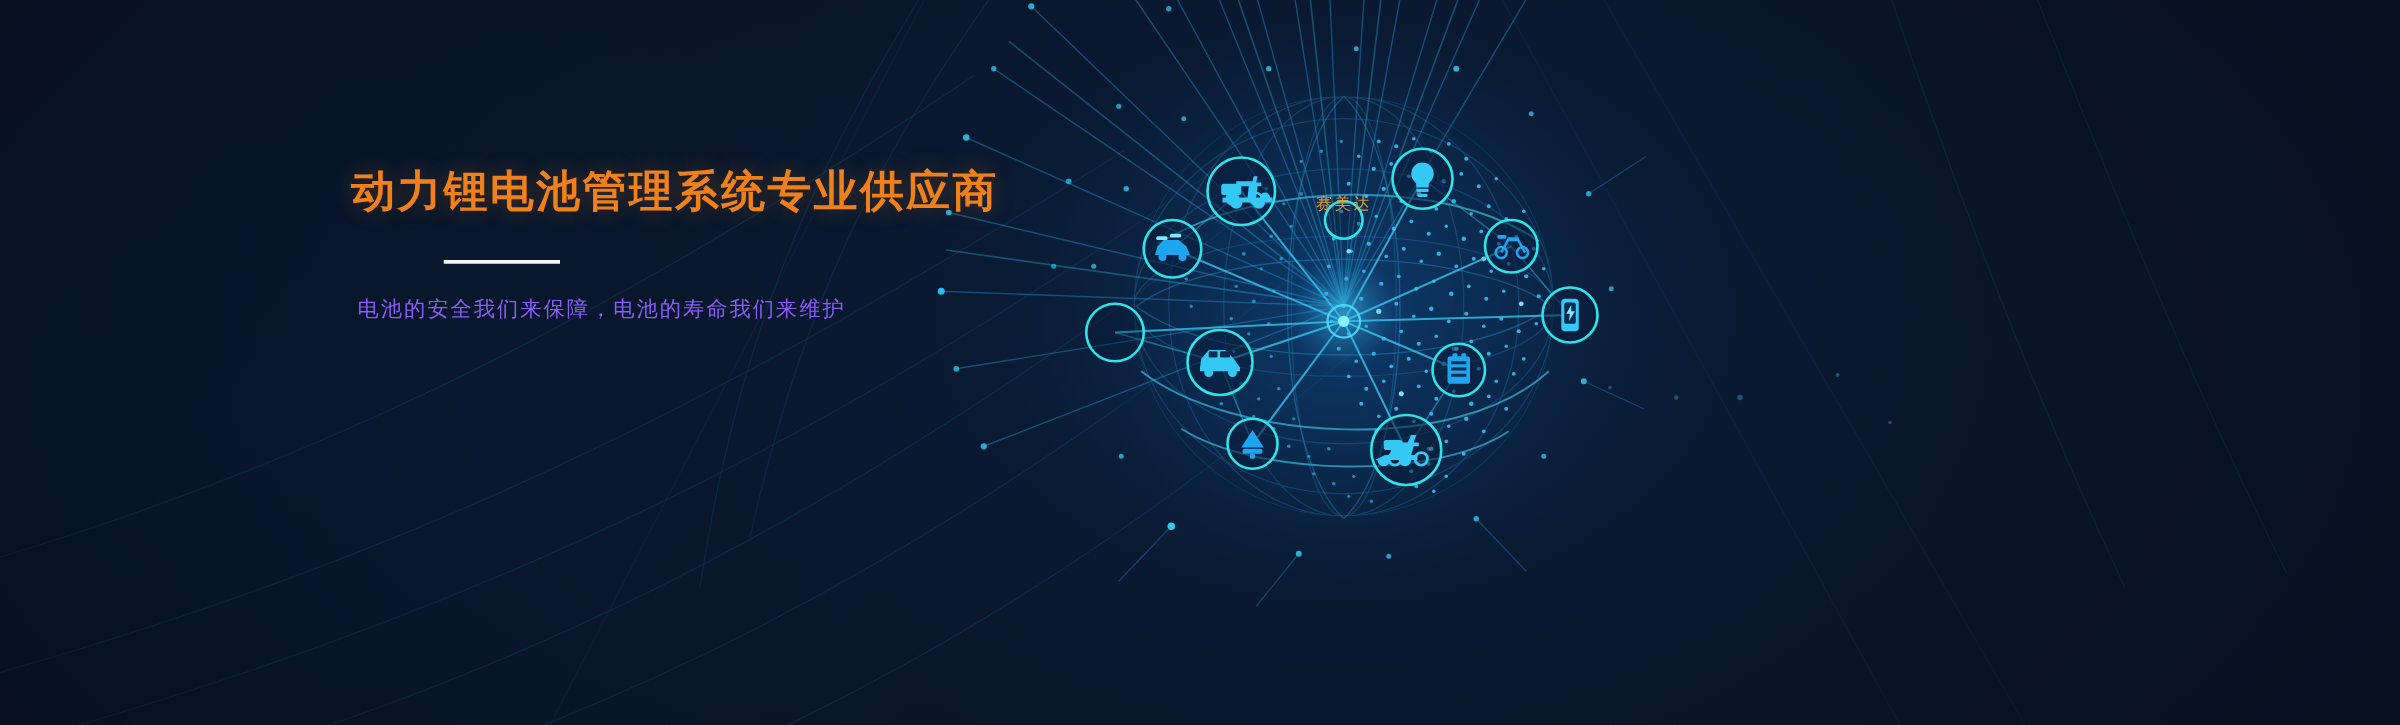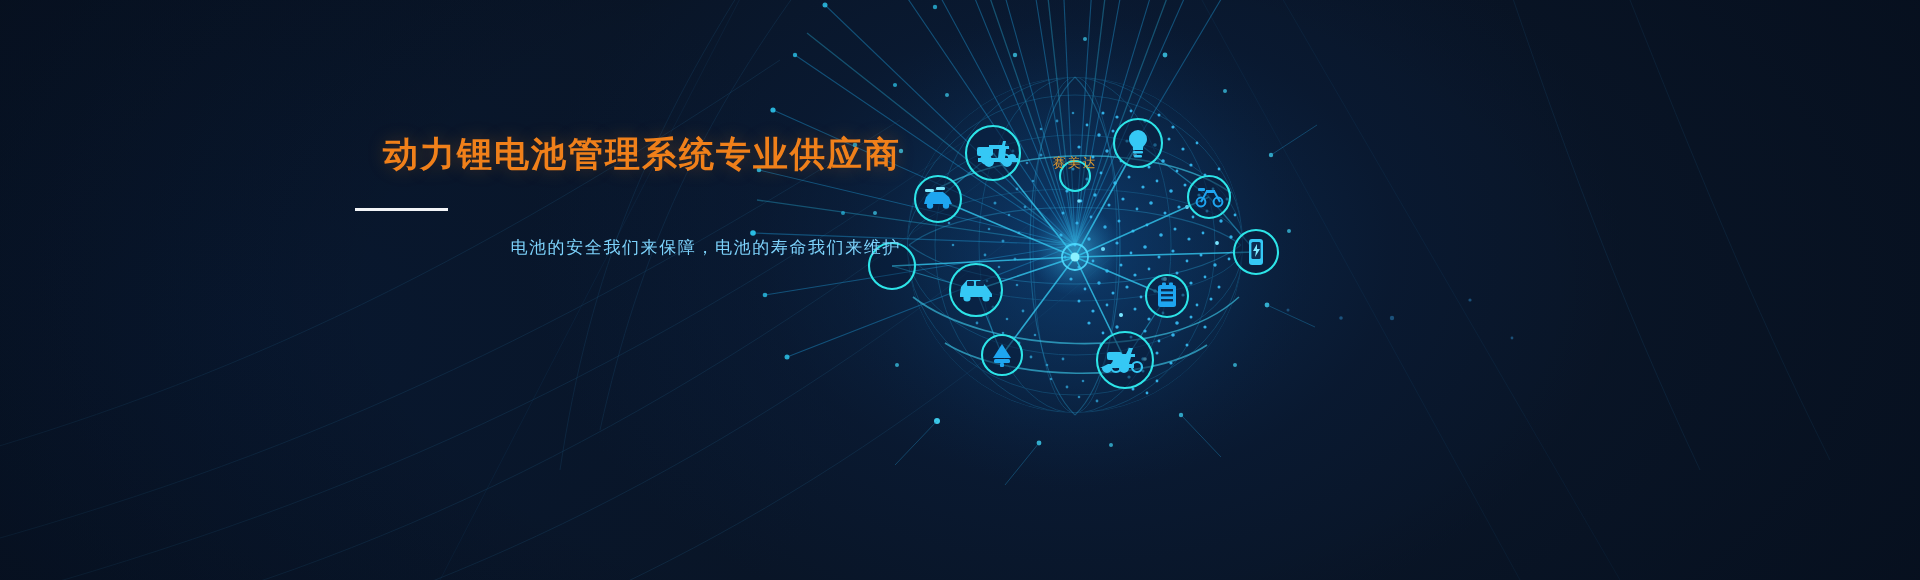--- a/index.html
+++ b/index.html
@@ -26,21 +26,20 @@
     background:
       radial-gradient(ellipse 1300px 700px at 960px 290px, rgba(0,0,0,0) 45%, rgba(3,8,18,0.55) 100%);
   }
   .bg-lines { position:absolute; inset:0; }
 
   
   .text-block {
     position:absolute;
     left:281px; top:132px;
     width:620px;
-    text-align:right;
   }
   .headline {
     color:#f0801a;
     font-size:35px;
     font-weight:bold;
     letter-spacing:2.0px;
     line-height:1.25;
     white-space:nowrap;
     text-shadow:0 0 18px rgba(240,128,26,0.28);
   }
@@ -56,21 +55,21 @@
   .divider {
     margin-top:32px;
     margin-left:74px;
     width:93px;
     height:3px;
     background:#f2f4f7;
   }
   .tagline {
     margin-top:25px;
     margin-left:5px;
-    color:#7dd3fc;
+    color:#8b5cf6;
     font-size:17px;
     letter-spacing:1.6px;
     white-space:nowrap;
   }
 
   
   .globe-wrap {
     position:absolute;
     left:835px; top:-55px;
     width:640px; height:640px;

